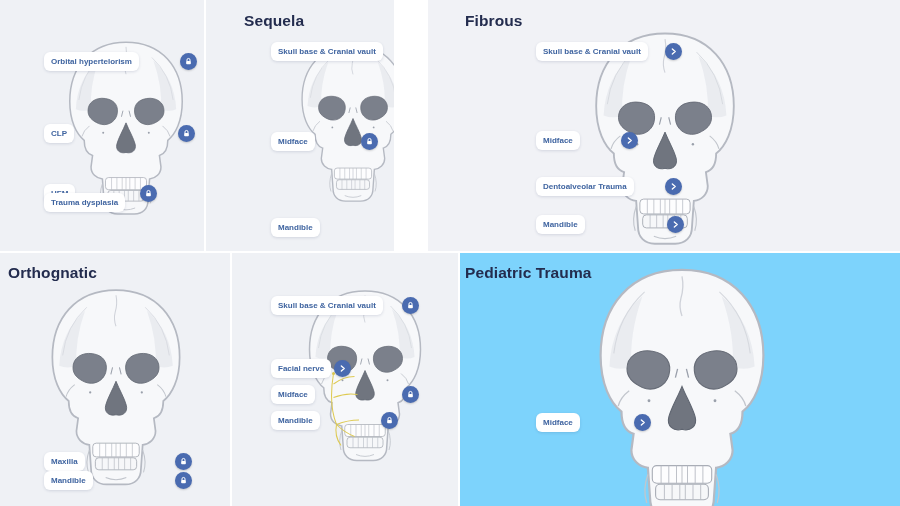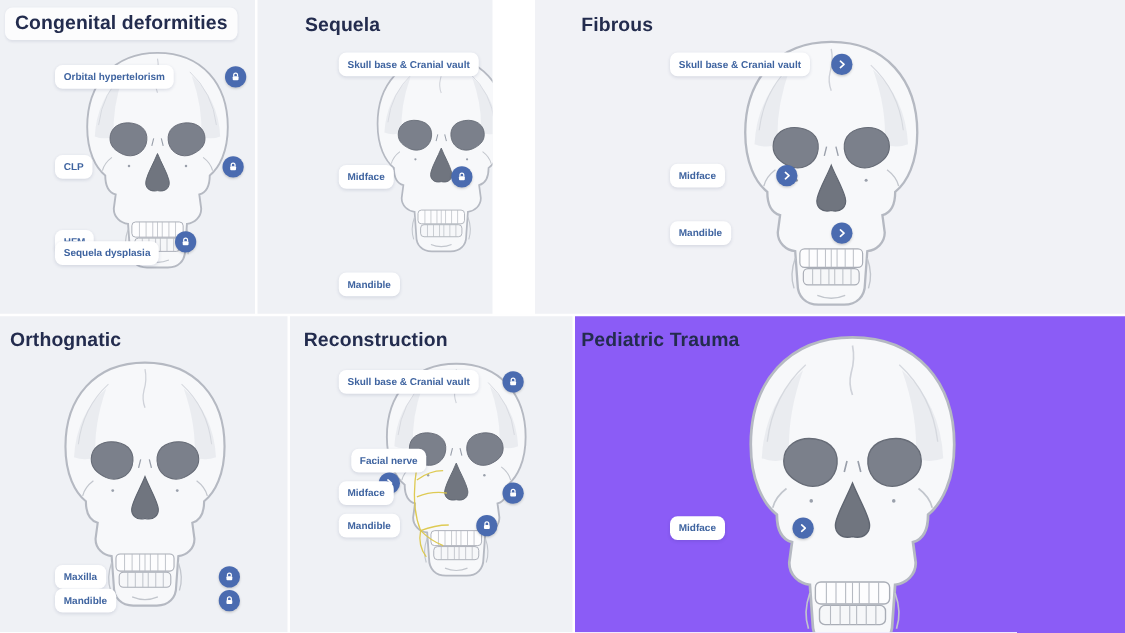--- a/index.html
+++ b/index.html
@@ -7,21 +7,21 @@
   #board{
     position:relative;width:900px;height:506px;background:#fff;overflow:hidden;
     font-family:"Liberation Sans",sans-serif;
   }
   .panel{position:absolute;background:#eff1f5;overflow:hidden;}
   #p0{left:0;top:0;width:204px;height:251px;}
   #p1{left:206px;top:0;width:188px;height:251px;}
   #p2{left:428px;top:0;width:472px;height:251px;background:#f1f2f6;}
   #p3{left:0;top:253px;width:230px;height:253px;}
   #p4{left:232px;top:253px;width:226px;height:253px;}
-  #p5{left:460px;top:253px;width:440px;height:253px;background:#8b5cf6;}
+  #p5{left:460px;top:253px;width:440px;height:253px;background:#7dd3fc;}
 
   .title{
     position:absolute;z-index:3;margin:0;
     font-size:15.5px;font-weight:700;color:#232c4e;letter-spacing:.1px;
     white-space:nowrap;
   }
   .title.hl{background:rgba(255,255,255,.8);border-radius:6px;padding:4px 8px;
     box-shadow:0 1px 2px rgba(30,40,90,.08);}
   #p0 .title{left:4px;top:6px;}
   #p1 .title{left:38px;top:12px;}
@@ -67,21 +67,21 @@
 
   #p2 .item:nth-child(1){left:108px;top:42px;width:146px;}
   #p2 .item:nth-child(2){left:108px;top:131px;width:102px;}
   #p2 .item:nth-child(3){left:108px;top:177px;width:146px;}
   #p2 .item:nth-child(4){left:108px;top:215px;width:148px;}
 
   #p3 .item:nth-child(1){left:44px;top:160px;width:148px;margin-top:39px;}
   #p3 .item:nth-child(2){left:44px;top:218px;width:148px;}
 
   #p4 .item:nth-child(1){left:39px;top:43px;width:148px;}
-  #p4 .item:nth-child(2){left:39px;top:106px;width:80px;flex-direction:column;}
+  #p4 .item:nth-child(2){left:39px;top:106px;width:80px;}
   #p4 .item:nth-child(3){left:39px;top:132px;width:148px;}
   #p4 .item:nth-child(4){left:39px;top:158px;width:127px;}
   #p4 .item:nth-child(5){left:39px;top:218px;width:147px;}
 
   #p5 .item:nth-child(1){left:76px;top:160px;width:115px;}
 </style>
 </head>
 <body>
 
 <svg width="0" height="0" style="position:absolute" aria-hidden="true">
@@ -106,21 +106,20 @@
     <path d="M81,186 V202 M88,186 V202 M95,186 V202 M100,186 V202 M105,186 V202 M112,186 V202 M119,186 V202" stroke="#b6bac2" stroke-width="0.8"></path>
     <rect x="76" y="203" width="48" height="14" rx="4" fill="#f6f7f9" stroke="#a9adb6" stroke-width="1"></rect>
     <path d="M84,203 V217 M91,203 V217 M98,203 V217 M103,203 V217 M110,203 V217 M117,203 V217" stroke="#b6bac2" stroke-width="0.8"></path>
     <path d="M88,226 Q100,231 112,226" fill="none" stroke="#c2c6cd" stroke-width="1.2"></path>
   </symbol>
 </svg>
 
 <div id="board">
 
   <section class="panel" id="p0">
-    <h2 class="title hl">Congenital deformities</h2>
     <svg class="skull" viewBox="0 0 200 260">
         <use href="#skull-sym"></use>
       </svg>
     <div class="items">
         <div class="item">
           <button class="pill">Orbital hypertelorism</button>
           <button class="circle">
             <svg viewBox="0 0 10 10" width="9" height="9">
               <path d="M3.3,4.7 V3.3 a1.7,1.7 0 0 1 3.4,0 V4.7" fill="none" stroke="#fff" stroke-width="1.1"></path>
               <rect x="2.4" y="4.5" width="5.2" height="3.5" rx="0.9" fill="#fff"></rect>
@@ -139,21 +138,21 @@
         <div class="item">
           <button class="pill">HFM</button>
           <button class="circle">
             <svg viewBox="0 0 10 10" width="9" height="9">
               <path d="M3.3,4.7 V3.3 a1.7,1.7 0 0 1 3.4,0 V4.7" fill="none" stroke="#fff" stroke-width="1.1"></path>
               <rect x="2.4" y="4.5" width="5.2" height="3.5" rx="0.9" fill="#fff"></rect>
             </svg>
           </button>
         </div>
         <div class="item">
-          <button class="pill">Sequela dysplasia</button>
+          <button class="pill">Trauma dysplasia</button>
         </div>
       </div>
   </section>
 
   <section class="panel" id="p1">
     <h2 class="title">Sequela</h2>
     <svg class="skull" viewBox="0 0 200 260">
         <use href="#skull-sym"></use>
       </svg>
     <div class="items">
@@ -203,20 +202,28 @@
         </div>
         <div class="item">
           <button class="pill">Midface</button>
           <button class="circle">
             <svg viewBox="0 0 10 10" width="9" height="9">
               <path d="M3.7,2.2 L6.9,5 L3.7,7.8" fill="none" stroke="#fff" stroke-width="1.5" stroke-linecap="round" stroke-linejoin="round"></path>
             </svg>
           </button>
         </div>
         <div class="item">
+          <button class="pill">Dentoalveolar Trauma</button>
+          <button class="circle">
+            <svg viewBox="0 0 10 10" width="9" height="9">
+              <path d="M3.7,2.2 L6.9,5 L3.7,7.8" fill="none" stroke="#fff" stroke-width="1.5" stroke-linecap="round" stroke-linejoin="round"></path>
+            </svg>
+          </button>
+        </div>
+        <div class="item">
           <button class="pill">Mandible</button>
           <button class="circle">
             <svg viewBox="0 0 10 10" width="9" height="9">
               <path d="M3.7,2.2 L6.9,5 L3.7,7.8" fill="none" stroke="#fff" stroke-width="1.5" stroke-linecap="round" stroke-linejoin="round"></path>
             </svg>
           </button>
         </div>
       </div>
   </section>
 
@@ -241,21 +248,20 @@
             <svg viewBox="0 0 10 10" width="9" height="9">
               <path d="M3.3,4.7 V3.3 a1.7,1.7 0 0 1 3.4,0 V4.7" fill="none" stroke="#fff" stroke-width="1.1"></path>
               <rect x="2.4" y="4.5" width="5.2" height="3.5" rx="0.9" fill="#fff"></rect>
             </svg>
           </button>
         </div>
       </div>
   </section>
 
   <section class="panel" id="p4">
-    <h2 class="title">Reconstruction</h2>
     <svg class="skull" viewBox="0 0 200 260">
       <use href="#skull-sym"></use>
       <g stroke="#ddc84a" stroke-width="1.4" fill="none" opacity="0.95">
         <path d="M58,118 C54,142 54,166 62,186"></path>
         <path d="M62,186 C68,192 76,198 86,202"></path>
         <path d="M62,186 C72,182 82,180 92,180"></path>
         <path d="M58,150 C68,146 78,144 90,146"></path>
         <path d="M58,132 C66,126 76,122 86,122"></path>
         <path d="M62,186 C60,196 62,206 68,214"></path>
         <circle cx="58" cy="118" r="2" fill="#ddc84a" stroke="none"></circle>

